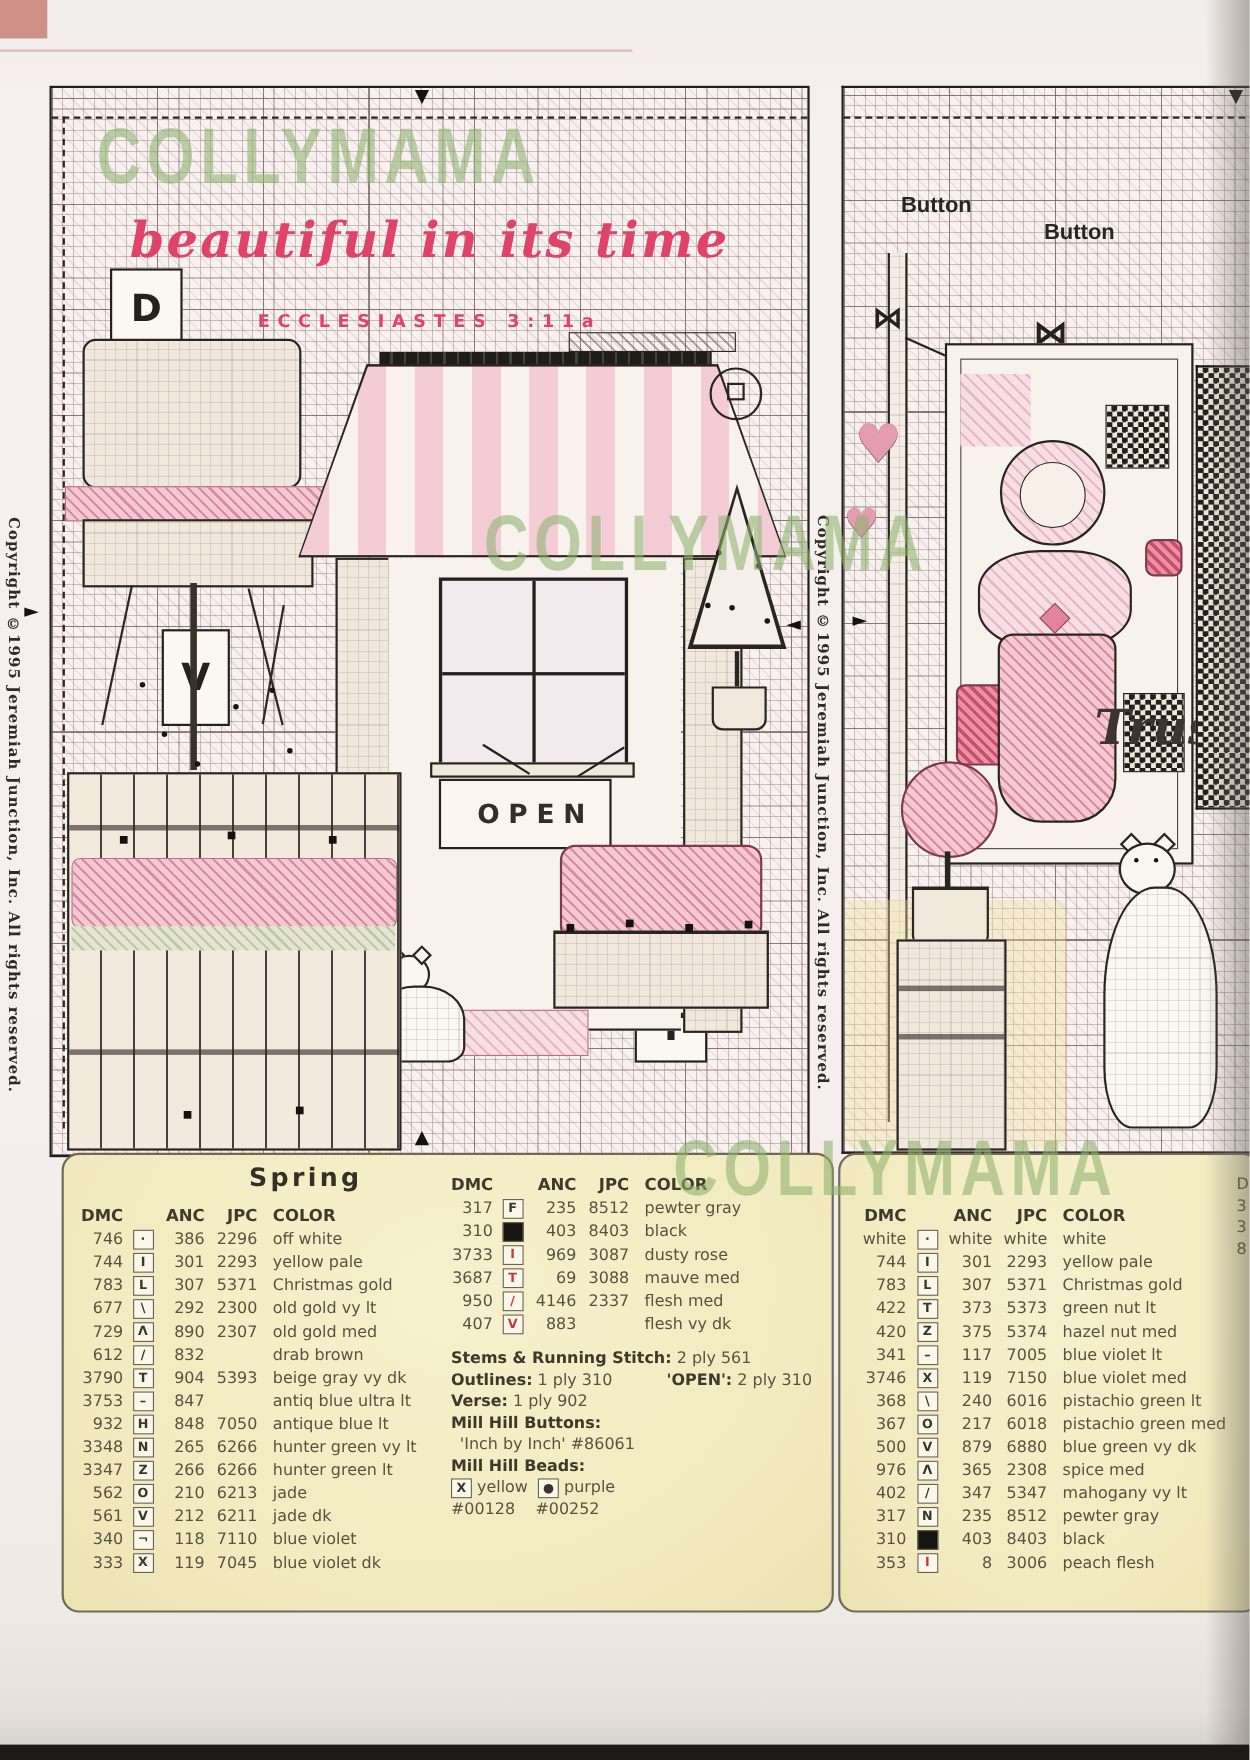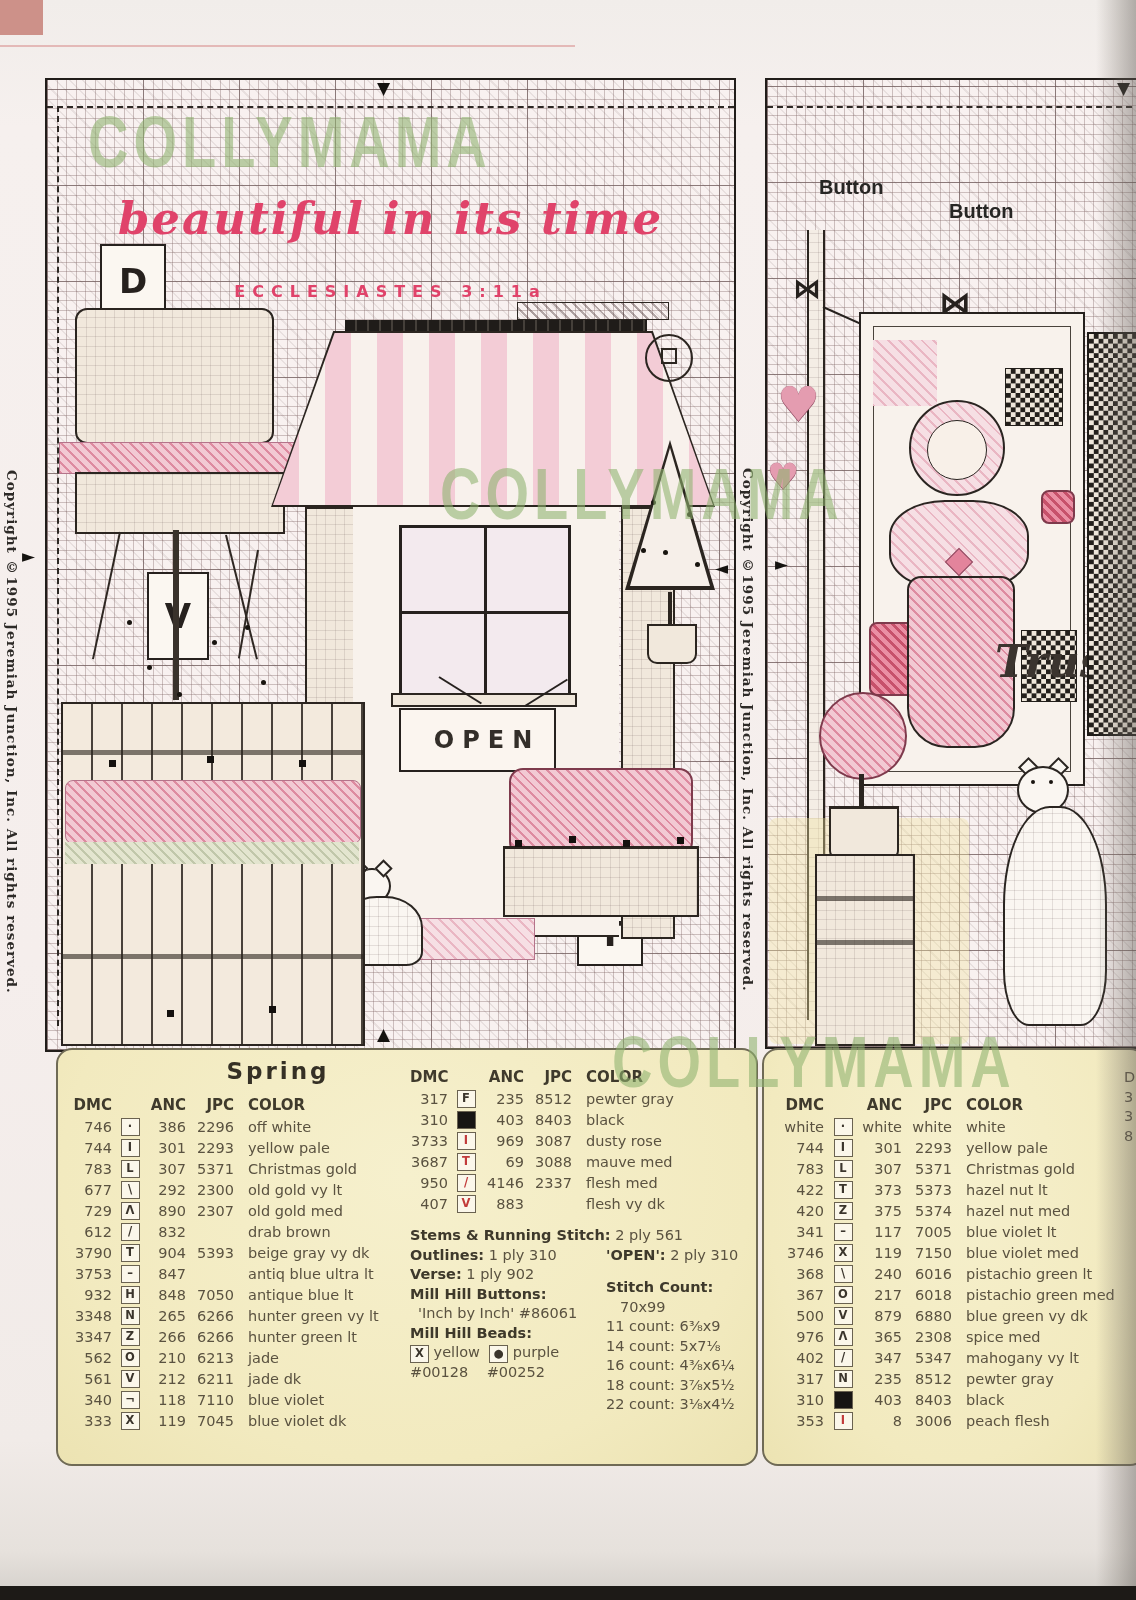--- a/index.html
+++ b/index.html
@@ -448,31 +448,20 @@
       </div>
       <div class="note-line">
         <span>#00128</span>&nbsp;&nbsp;&nbsp;
         <span>#00252</span>
       </div>
     </div>
 
     <div class="abs" style="left:548px;top:196px;width:145px;">
       <div class="note-line"><span class="note-bold">'OPEN':</span> <span>2 ply 310</span></div>
     </div>
-    <div class="abs" style="left:548px;top:228px;width:145px;">
-      <div class="note-line note-bold">Stitch Count:</div>
-      <div class="note-line" style="padding-left:14px;">70x99</div>
-      <div>
-          <div class="note-line">11 count: 6⅜x9</div>
-          <div class="note-line">14 count: 5x7⅛</div>
-          <div class="note-line">16 count: 4⅜x6¼</div>
-          <div class="note-line">18 count: 3⅞x5½</div>
-          <div class="note-line">22 count: 3⅛x4½</div>
-        </div>
-    </div>
   </div>
 
   <div class="legend" style="left:762px;top:1048px;width:380px;height:414px;">
     <div class="abs" style="left:12px;top:44px;width:360px;">
       <div class="lhead g-summer">
         <span class="c-dmc">DMC</span>
         <span></span>
         <span class="c-anc">ANC</span>
         <span class="c-jpc">JPC</span>
         <span class="c-color">COLOR</span>
@@ -505,21 +494,21 @@
             <span class="c-jpc">5371</span>
             <span class="c-color">Christmas gold</span>
           </div>
           <div class="lrow g-summer">
             <span class="c-dmc">422</span>
             <span class="c-symwrap">
               <span class="symbox plain">T</span>
             </span>
             <span class="c-anc">373</span>
             <span class="c-jpc">5373</span>
-            <span class="c-color">hazel nut lt</span>
+            <span class="c-color">green nut lt</span>
           </div>
           <div class="lrow g-summer">
             <span class="c-dmc">420</span>
             <span class="c-symwrap">
               <span class="symbox plain">Z</span>
             </span>
             <span class="c-anc">375</span>
             <span class="c-jpc">5374</span>
             <span class="c-color">hazel nut med</span>
           </div>

